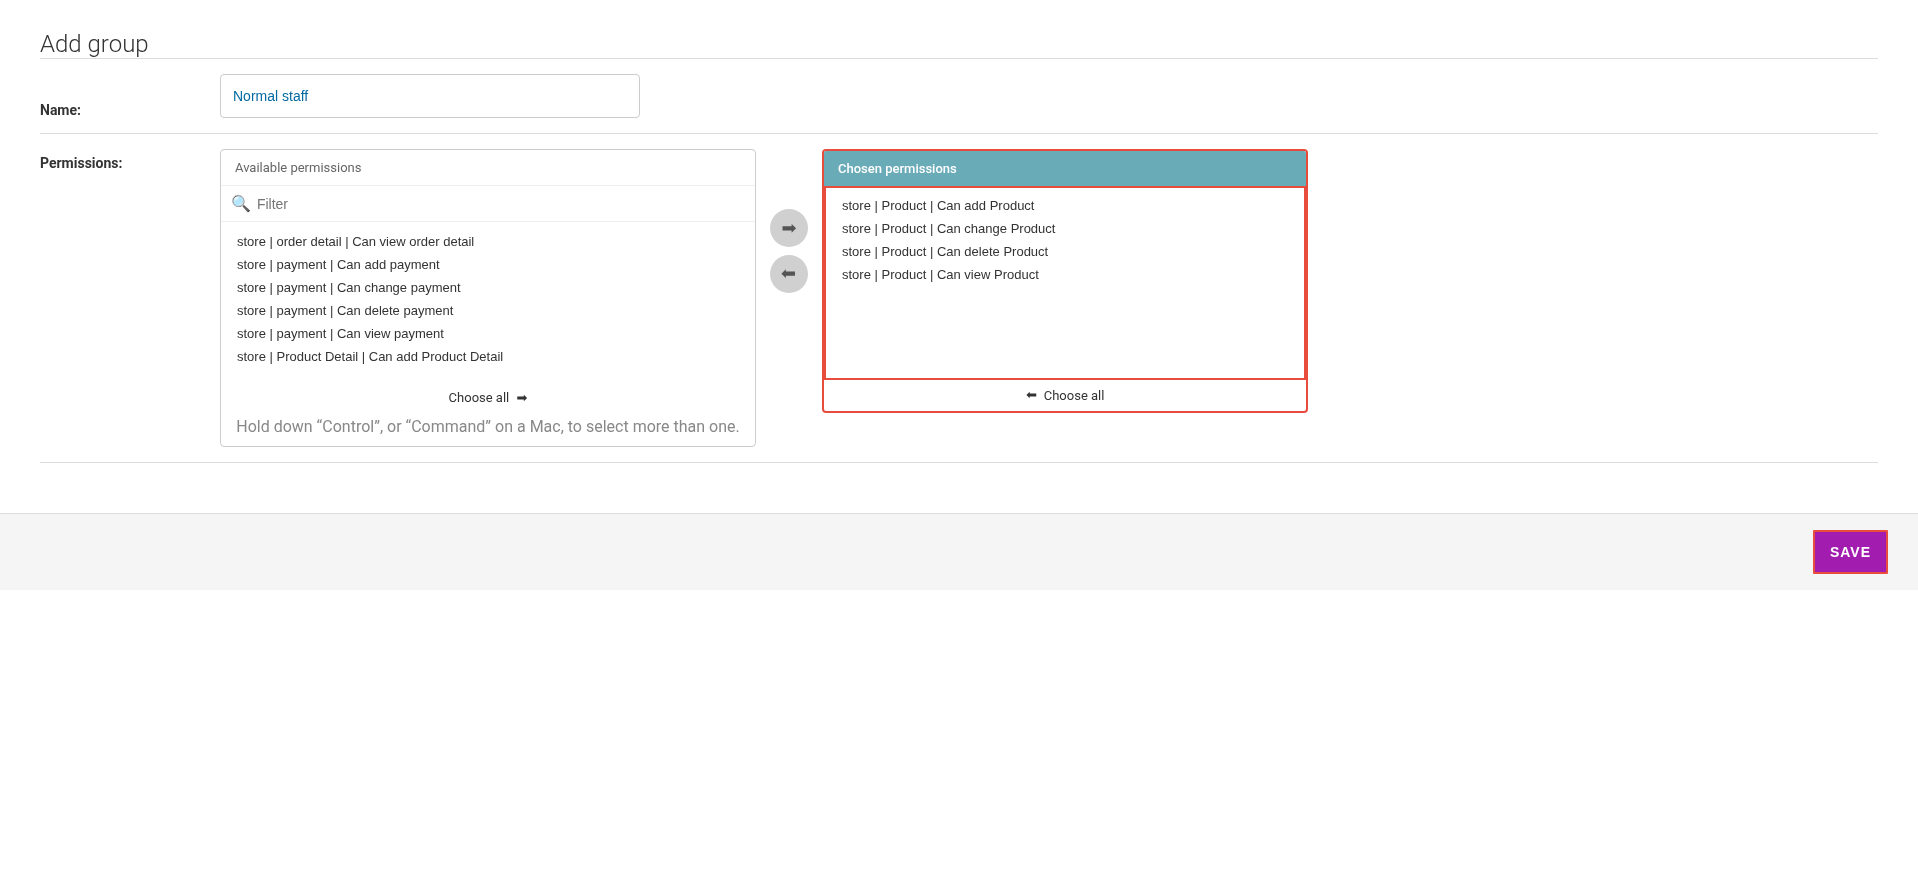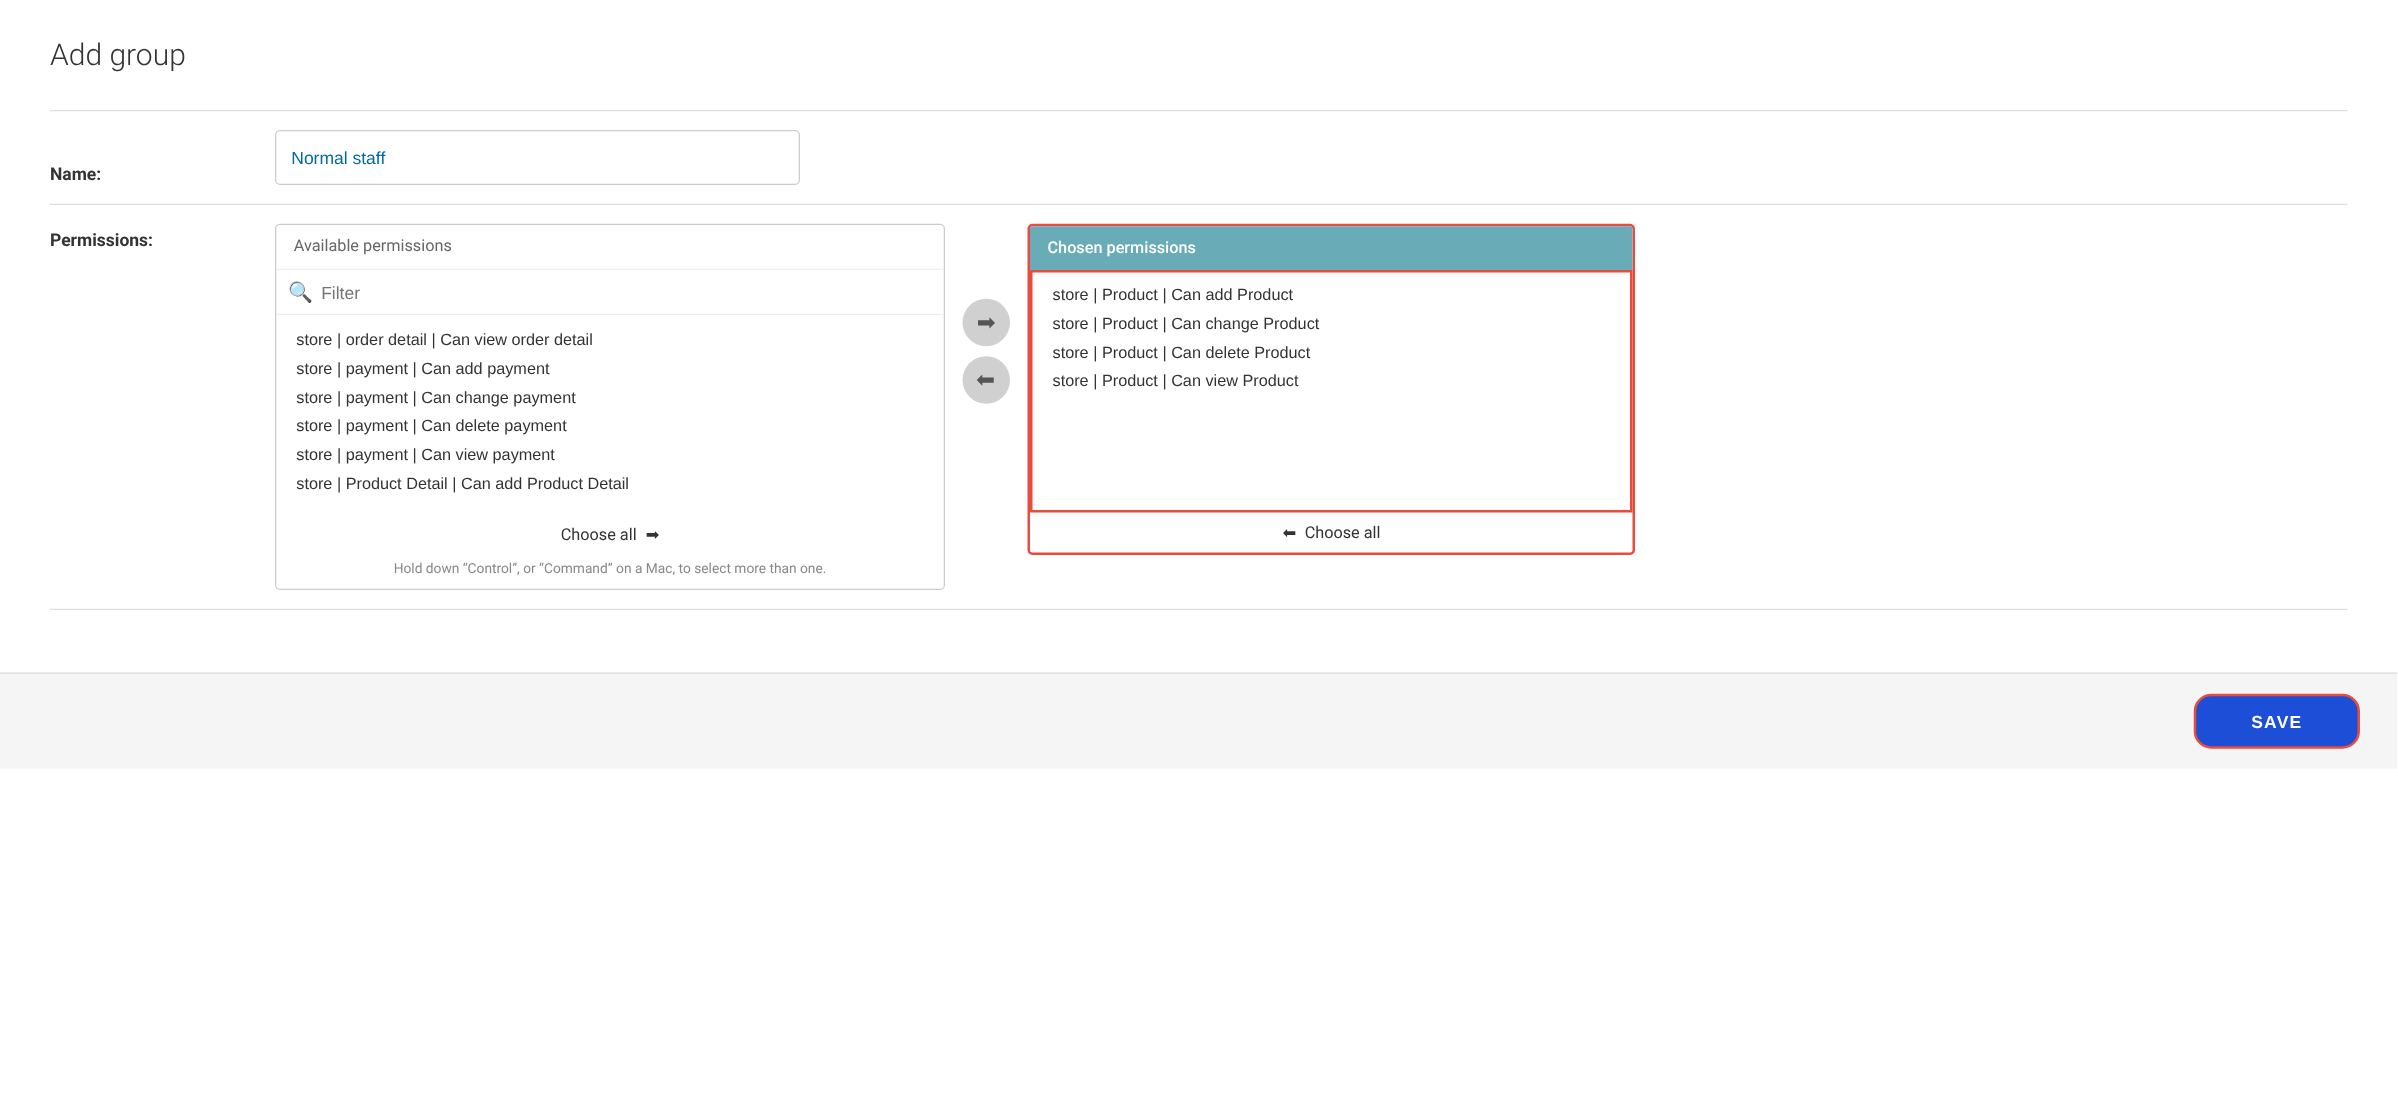--- a/index.html
+++ b/index.html
@@ -10,21 +10,20 @@
       font-size: 14px;
     }
     .page-container {
       padding: 30px 40px;
       max-width: 1918px;
     }
     .page-title {
       font-size: 24px;
       font-weight: 300;
       color: #333;
-      margin-bottom: 30px;
     }
     .form-row {
       display: flex;
       align-items: flex-end;
       padding: 15px 0;
     }
     .form-label {
       width: 180px;
       font-weight: bold;
       padding-top: 6px;
@@ -181,43 +180,43 @@
       justify-content: center;
       padding: 8px 0;
     }
     .remove-all-link {
       color: #333;
       text-decoration: none;
       font-size: 13px;
       cursor: pointer;
     }
     .help-text {
-      font-size: 11px;
+      font-size: 16px;
       color: #888;
       padding: 4px 0 10px 0;
       text-align: center;
     }
     .bottom-bar {
       background: #f5f5f5;
       border-top: 1px solid #ddd;
       padding: 16px 30px;
       display: flex;
       align-items: center;
       justify-content: flex-end;
       margin-top: 20px;
     }
     .save-btn {
-      background: #1d4ed8;
+      background: #a21caf;
       color: #fff;
       border: 2px solid #e74c3c;
-      padding: 12px 44px;
+      padding: 12px 15px;
       font-size: 14px;
       font-weight: 600;
       letter-spacing: 1px;
-      border-radius: 14px;
+      border-radius: 1px;
       cursor: pointer;
     }
     .divider {
       border: none;
       border-top: 1px solid #ddd;
       margin: 0;
     }
   </style>
 </head>
 <body>

